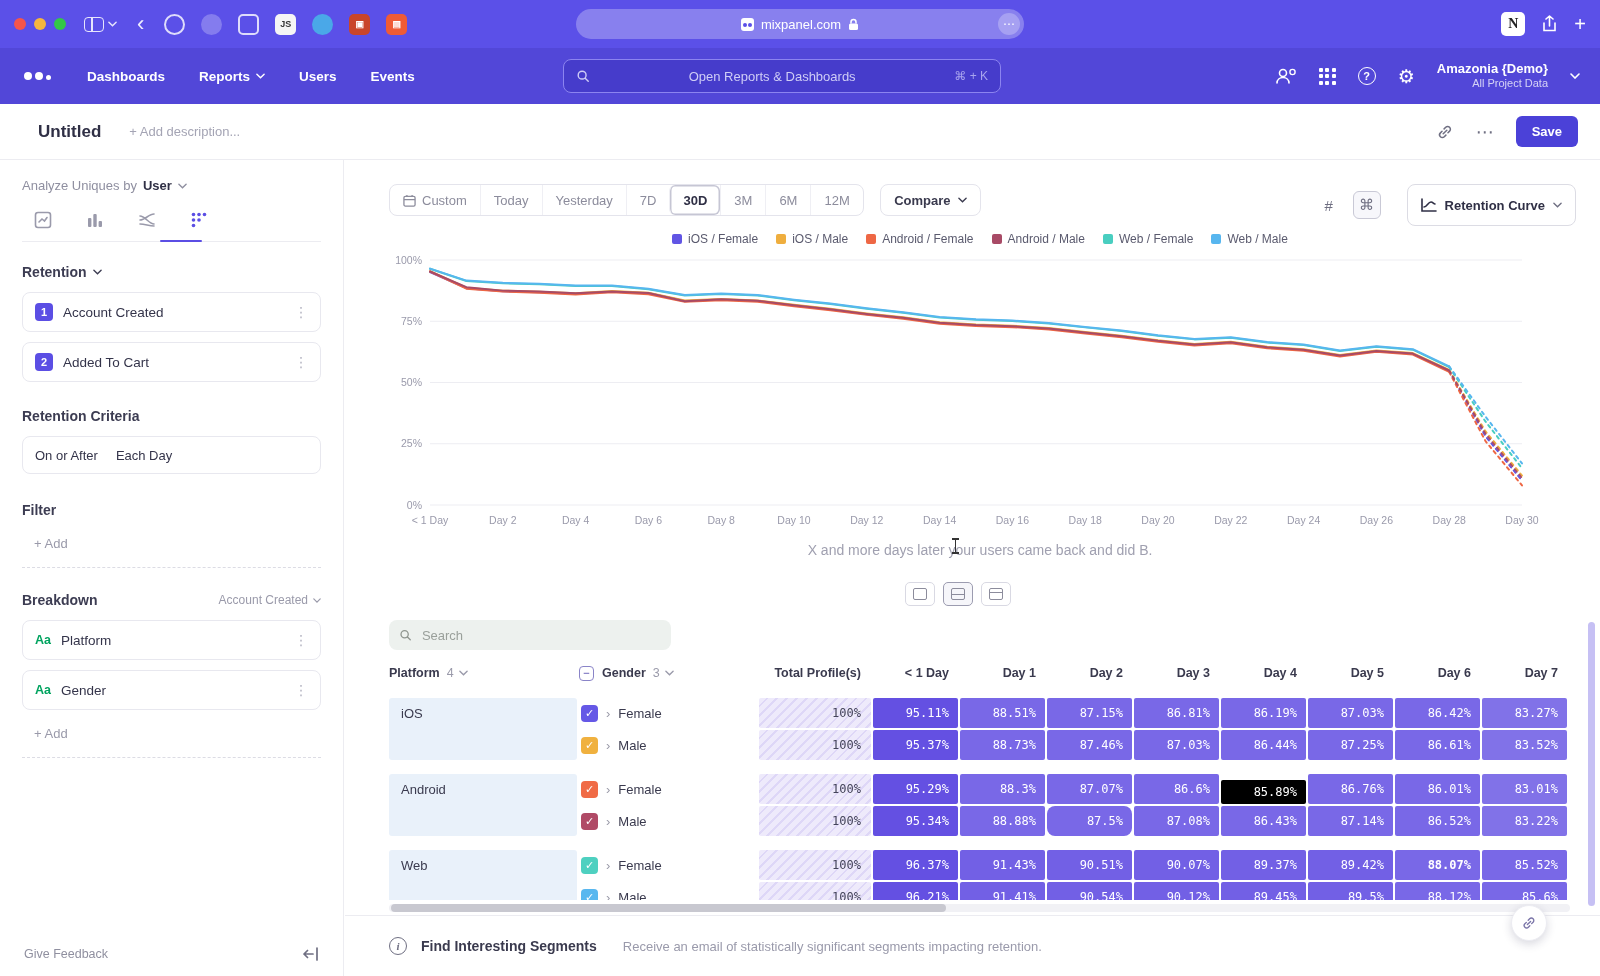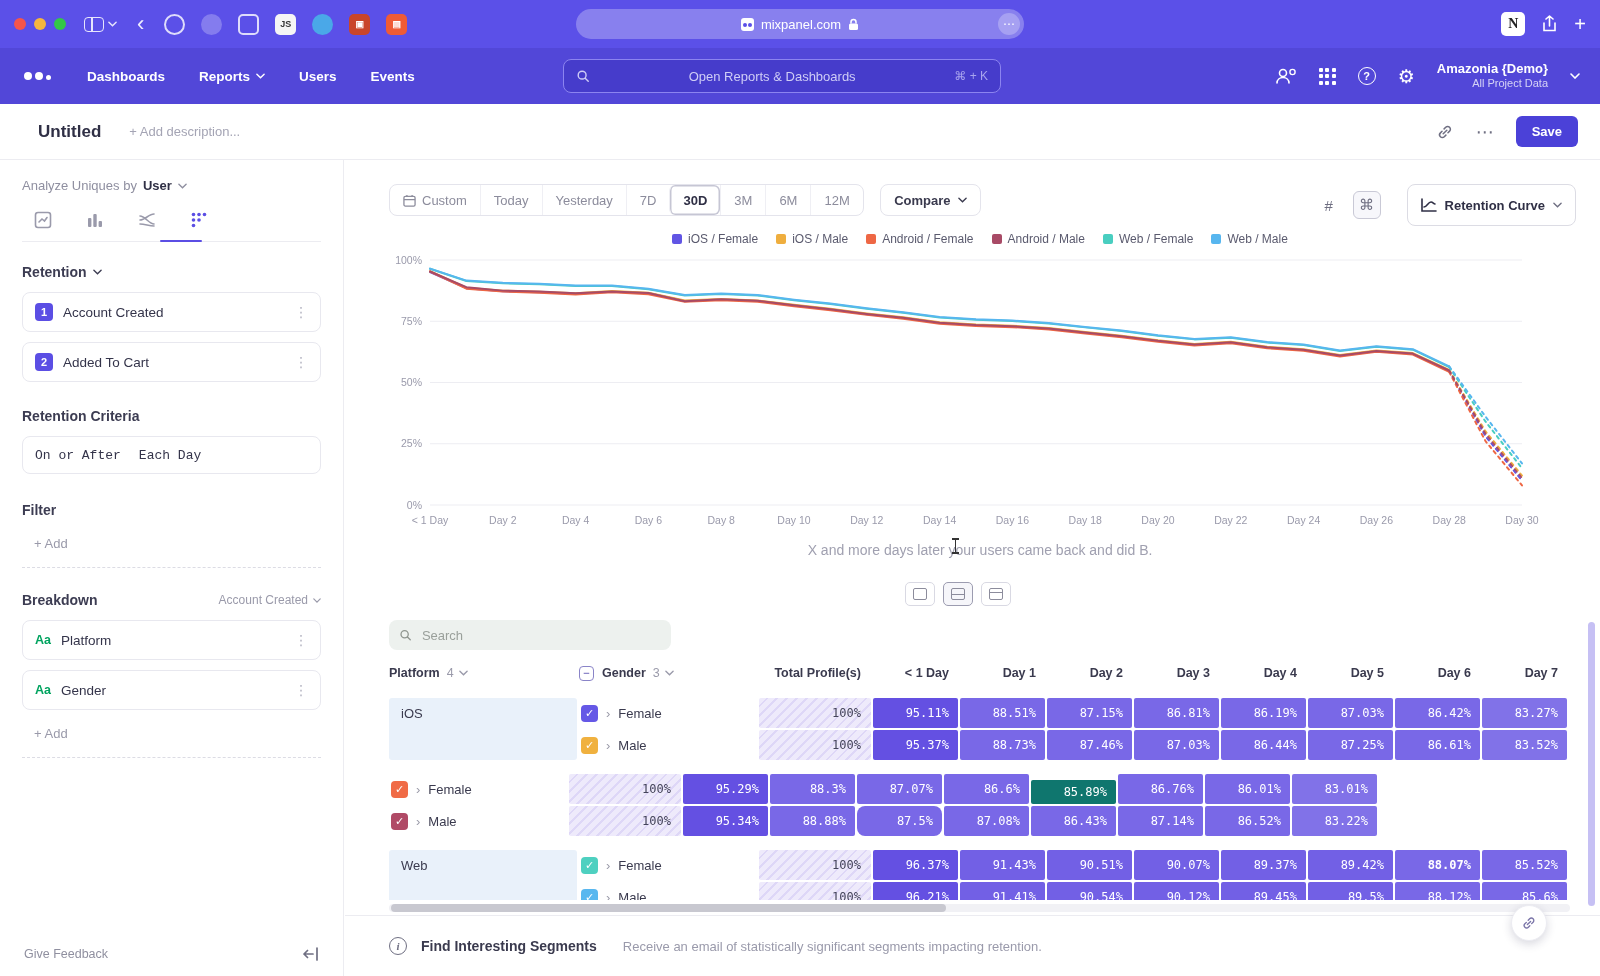--- a/index.html
+++ b/index.html
@@ -71,21 +71,21 @@
   .sb-tab.active { color:#5b4ee4; }
   .tab-underline { position:absolute; bottom:-1px; left:138px; width:42px; height:2.5px; background:#5b4ee4; border-radius:2px; }
   .sb-section-title { font-size:14px; font-weight:bold; color:#3c3c52; display:flex; align-items:center; gap:6px; margin:22px 0 12px; }
   .sb-card { border:1px solid #e8e8ef; border-radius:8px; height:40px; display:flex; align-items:center;
     padding:0 12px; margin-bottom:10px; background:#fff; }
   .stepnum { width:18px; height:18px; border-radius:4px; background:#5b4ee4; color:#fff; font-size:11px; font-weight:bold;
     display:flex; align-items:center; justify-content:center; margin-right:10px; }
   .sb-card .lbl { font-size:13.5px; color:#34344a; flex:1; }
   .kebab { color:#b4b4c2; font-size:14px; cursor:pointer; }
   .criteria-card { border:1px solid #e8e8ef; border-radius:8px; height:38px; display:flex; align-items:center;
-    padding:16px 12px; gap:18px; font-size:13px; color:#34344a;font-family:Liberation Mono, monospace; }
+    padding:16px 12px; gap:18px; font-size:13px; color:#34344a; }
   .add-row { color:#9a9aaa; font-size:13px; padding:6px 12px 16px; border-bottom:1px dashed #dcdce4; cursor:pointer; }
   .bd-head { display:flex; align-items:center; justify-content:space-between; margin:24px 0 12px; }
   .bd-scope { font-size:12px; color:#9a9aaa; display:flex; align-items:center; gap:5px; }
   .aa { color:#00a35f; font-weight:bold; font-size:12.5px; margin-right:10px; }
   .sb-footer { position:absolute; bottom:0; left:0; right:0; height:44px; display:flex; align-items:center;
     justify-content:space-between; padding:0 24px; }
   .feedback { font-size:12.5px; color:#8f8f9f; cursor:pointer; }
 
   
   .main { position:absolute; top:160px; left:345px; right:0; bottom:61px; background:#fff; overflow:hidden;padding-left:44px; }
@@ -606,33 +606,34 @@
               <div class="val-cell" style="background: rgb(121, 104, 231);">87.46%</div>
               <div class="val-cell" style="background: rgb(121, 104, 231);">87.03%</div>
               <div class="val-cell" style="background: rgb(121, 104, 231);">86.44%</div>
               <div class="val-cell" style="background: rgb(121, 104, 231);">87.25%</div>
               <div class="val-cell" style="background: rgb(121, 104, 231);">86.61%</div>
               <div class="val-cell" style="background: rgb(129, 114, 232);">83.52%</div>
             </div>
           </div>
         </div>
         <div class="group">
+          <div class="plat-cell">Android</div>
           <div class="grows">
             <div class="drow">
               <div class="gender-cell">
                 <span class="chk" style="background: rgb(240, 107, 70);">✓</span>
                 <span class="gchev">›</span>
                 <span class="gname">Female</span>
               </div>
               <div class="total-cell">100%</div>
               <div class="val-cell" style="background: rgb(100, 80, 226);">95.29%</div>
               <div class="val-cell" style="background: rgb(121, 104, 231);">88.3%</div>
               <div class="val-cell" style="background: rgb(121, 104, 231);">87.07%</div>
               <div class="val-cell" style="background: rgb(121, 104, 231);">86.6%</div>
-              <div class="val-cell" style="background: #0f766e; margin-top: 6px;">85.89%</div>
+              <div class="val-cell" style="background: #000000; margin-top: 6px;">85.89%</div>
               <div class="val-cell" style="background: rgb(121, 104, 231);">86.76%</div>
               <div class="val-cell" style="background: rgb(121, 104, 231);">86.01%</div>
               <div class="val-cell" style="background: rgb(129, 114, 232);">83.01%</div>
             </div>
             <div class="drow">
               <div class="gender-cell">
                 <span class="chk" style="background: rgb(176, 74, 102);">✓</span>
                 <span class="gchev">›</span>
                 <span class="gname">Male</span>
               </div>

